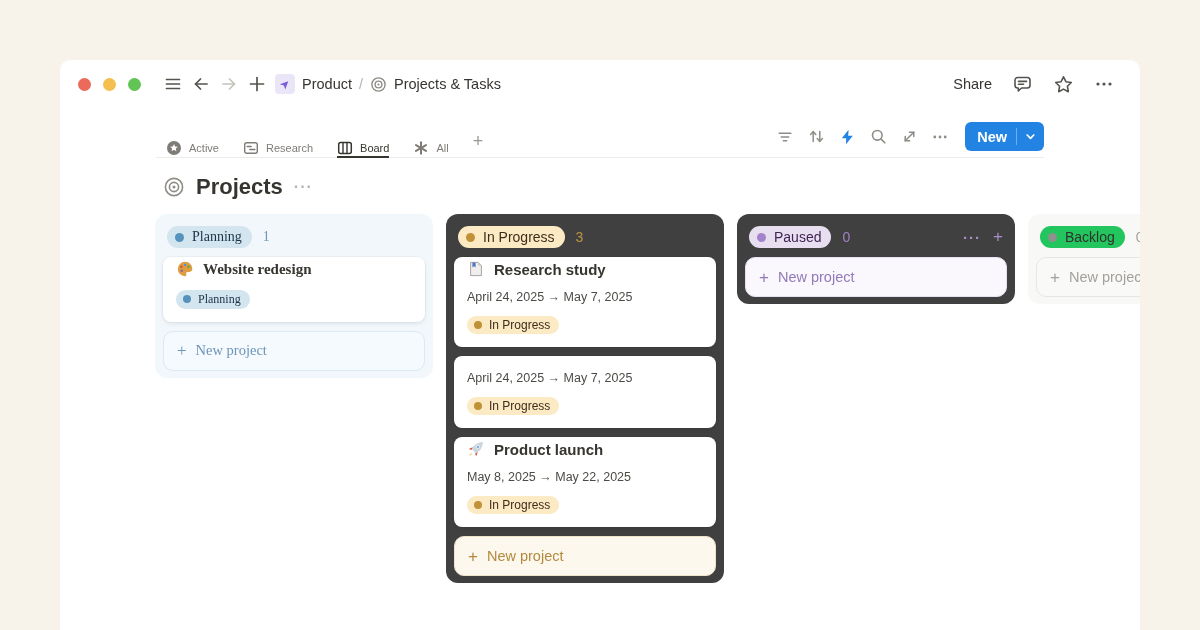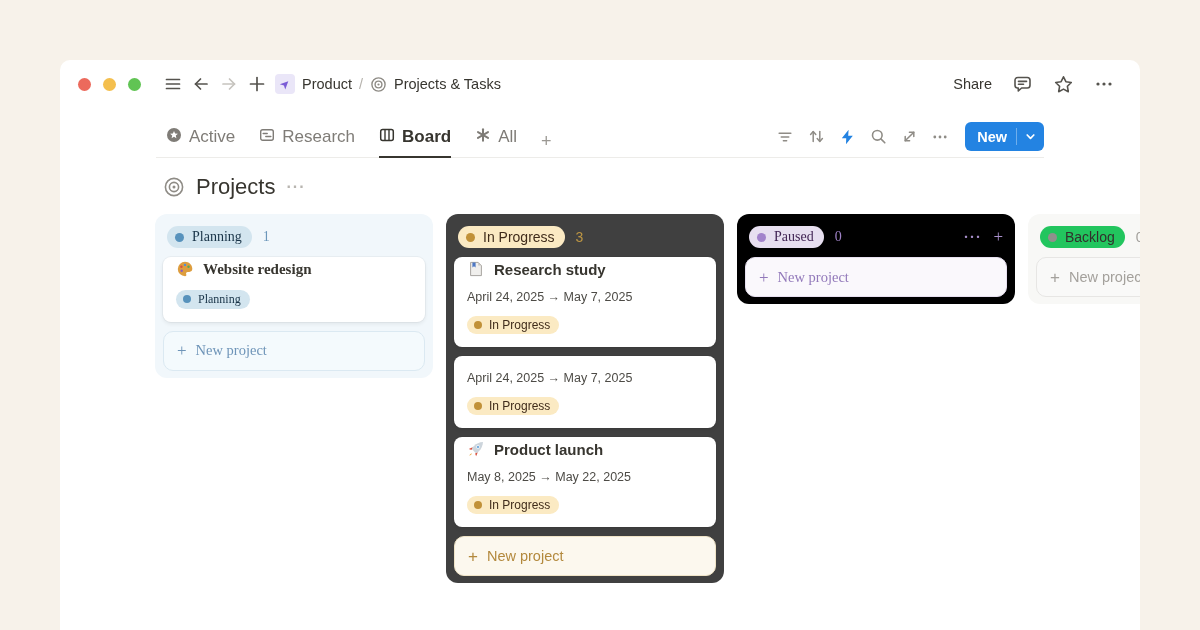--- a/index.html
+++ b/index.html
@@ -19,34 +19,34 @@
   .crumb { display:flex; align-items:center; gap:7px; font-size:14.5px; margin-left:4px; }
   .crumb .sep { color:#B6B3AD; }
   .page-ico { width:20px; height:20px; border-radius:4px; background:#EAE6F8; display:flex; align-items:center; justify-content:center; }
   .page-ico span { color:#7B5CD6; font-size:12px; transform:rotate(-45deg); display:inline-block; }
   .topbar-right { margin-left:auto; display:flex; align-items:center; gap:20px; }
   .share { font-size:14.5px; color:#37352F; }
 
   
   .tabbar { display:flex; align-items:flex-end; margin:16px 96px 0 96px; height:36px; border-bottom:1px solid #EDECE9; }
   .tabs { display:flex; gap:24px; align-items:flex-end; padding-left:10px; }
-  .tab { display:flex; gap:7px; font-size:17px; color:#7F7C77; padding-bottom:9px;
+  .tab { display:flex; align-items:center; gap:7px; font-size:11px; color:#7F7C77; 
          border-bottom:2px solid transparent; margin-bottom:-1px; cursor:pointer; }
-  .tab.active { color:#37352F; font-weight:700; border-bottom-color:#37352F; }
+  .tab.active { color:#37352F; font-weight:400; border-bottom-color:#37352F; }
   .tab-plus { color:#9B9893; padding-bottom:9px; font-size:18px; line-height:14px; }
   .viewtools { margin-left:auto; display:flex; align-items:center; gap:15px; padding-bottom:6px; color:#8F8C86; }
   .vt { display:flex; align-items:center; }
   .new-btn { display:flex; align-items:center; background:#2383E2; color:#fff; border-radius:6px; height:29px; overflow:hidden; margin-left:2px; }
   .new-btn .lbl { font-size:14.5px; font-weight:600; padding:0 9px 0 12px; }
   .new-btn .div { width:1px; height:17px; background:rgba(255,255,255,0.35); }
   .new-btn .chev { padding:0 8px; display:flex; align-items:center; }
 
   
   .title-row { display:flex; align-items:center; gap:11px; margin:16px 96px 0 103px; }
-  .title-row h1 { font-size:22px; font-weight:400; color:#37352F; }
+  .title-row h1 { font-size:22px; font-weight:700; color:#37352F; }
   .title-dots { color:#B8B5B0; font-size:16px; letter-spacing:1px; font-weight:700; }
 
   
   .board { display:flex; align-items:flex-start; gap:13px; margin:14px 0 0 95px; width:max-content; }
   .col { width:278px; flex-shrink:0; border-radius:12px; padding:7px; }
   .col-header { display:flex; align-items:center; gap:11px; padding:5px 5px 9px 5px; }
   .pill { display:inline-flex; align-items:center; gap:8px; border-radius:100px; padding:3px 10px 3px 8px; font-size:14px; font-weight:500; }
   .dot { width:9px; height:9px; border-radius:50%; }
   .count { font-size:14px; }
   .hdr-actions { margin-left:auto; display:flex; align-items:center; gap:12px; font-size:15px; }
@@ -68,21 +68,21 @@
   .col-blue .dot { background:#5792BC; }
   .col-blue .count { color:#6B96BA; }
   .col-blue .new-project { background:#F4FAFD; border-color:#DBE9F2; color:#6E94B8; }
 
   .col-yellow { background:#404040; }
   .col-yellow .pill { background:#FBEAC3; color:#402C1B; }
   .col-yellow .dot { background:#C19138; }
   .col-yellow .count { color:#BC9543; }
   .col-yellow .new-project { background:#FCF8EE; border-color:#F0E4C7; color:#B3893D; }
 
-  .col-purple { background:#000000;font-family:Liberation Serif, serif; }
+  .col-purple { background:#404040; }
   .col-purple .pill { background:#E7DFF0; color:#412454; }
   .col-purple .dot { background:#A283CB; }
   .col-purple .count { color:#9F82C6; }
   .col-purple .new-project { background:#FAF8FC; border-color:#E7E0F0; color:#9279BA; }
   .col-purple .hdr-actions { color:#A88FCB; }
 
   .col-gray { background:#F8F8F6; }
   .col-gray .pill { background:#22c55e; color:#32302C; }
   .col-gray .dot { background:#90908C; }
   .col-gray .count { color:#A3A19D; }

